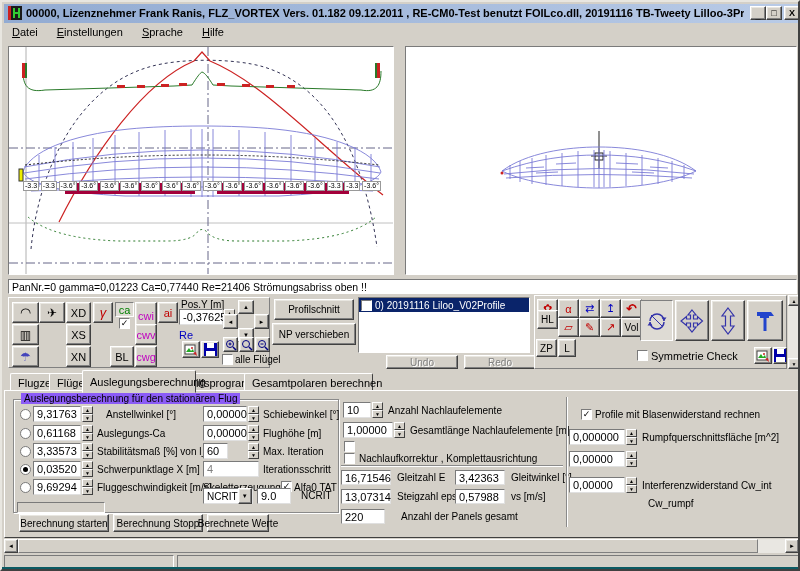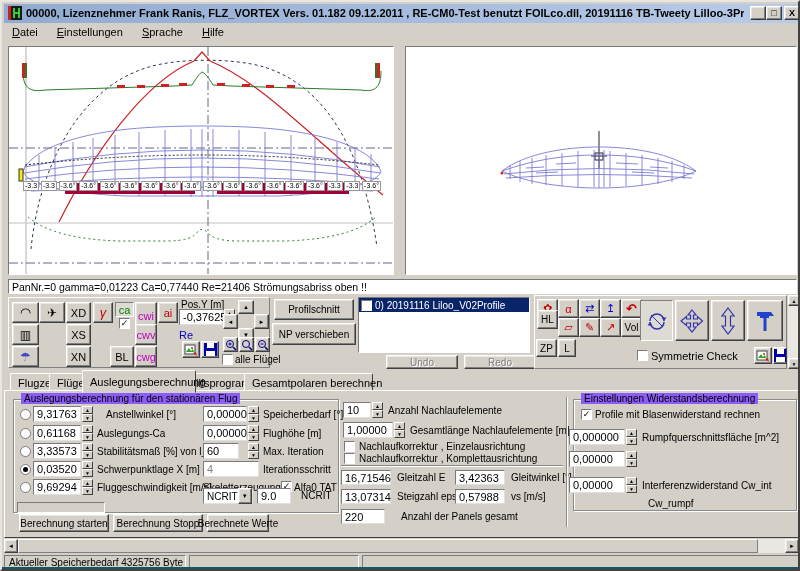--- a/index.html
+++ b/index.html
@@ -394,30 +394,30 @@
         <span class="sb">▲</span>
         <span class="sb">▼</span>
       </span>
     <span class="lbl" style="left:92px;top:91px;">Fluggeschwindigkeit [m/s]</span>
 
     <div class="field abs" style="left:198px;top:15px;width:44px;height:16px;">0,00000</div>
     <span class="spin abs" style="left:243px;top:15px;width:11px;height:16px;">
         <span class="sb">▲</span>
         <span class="sb">▼</span>
       </span>
-    <span class="lbl" style="left:258px;top:18px;">Speicherbedarf [°]</span>
+    <span class="lbl" style="left:258px;top:18px;">Schiebewinkel [°]</span>
 
     <div class="field abs" style="left:198px;top:34px;width:44px;height:16px;">0,00000</div>
     <span class="spin abs" style="left:243px;top:34px;width:11px;height:16px;">
         <span class="sb">▲</span>
         <span class="sb">▼</span>
       </span>
     <span class="lbl" style="left:258px;top:37px;">Flughöhe [m]</span>
 
-    <div class="field abs" style="left:198px;top:52px;width:36px;height:16px;">60</div>
+    <div class="field abs" style="left:198px;top:52px;width:25px;height:16px;">60</div>
     <span class="spin abs" style="left:243px;top:52px;width:11px;height:16px;">
         <span class="sb">▲</span>
         <span class="sb">▼</span>
       </span>
     <span class="lbl" style="left:258px;top:55px;">Max. Iteration</span>
 
     <div class="field abs" style="left:198px;top:70px;width:56px;height:16px;color:#808080;">4</div>
     <span class="lbl" style="left:258px;top:73px;">Iterationsschritt</span>
 
     <span class="lbl" style="left:198px;top:91px;">Skeletterzeugung</span>
@@ -445,42 +445,38 @@
     <span class="lbl" style="left:383px;top:14px;">Anzahl Nachlaufelemente</span>
 
     <div class="field abs" style="left:338px;top:31px;width:50px;height:16px;">1,00000</div>
     <span class="spin abs" style="left:389px;top:31px;width:11px;height:16px;">
         <span class="sb">▲</span>
         <span class="sb">▼</span>
       </span>
     <span class="lbl" style="left:405px;top:34px;">Gesamtlänge Nachlaufelemente [m]</span>
 
     <span class="cb abs" style="left:339px;top:50px;"></span>
-    <span class="lbl" style="left:354px;top:50px;">Nachlaufkorrektur , Einzelausrichtung</span>
     <span class="cb abs" style="left:339px;top:62px;"></span>
     <span class="lbl" style="left:354px;top:62px;">Nachlaufkorrektur , Komplettausrichtung</span>
 
     <div class="abs etchh" style="left:336px;top:74px;width:222px;"></div>
 
     <div class="field abs" style="left:336px;top:79px;width:50px;height:15px;">16,71546</div>
     <span class="lbl" style="left:392px;top:81px;">Gleitzahl E</span>
     <div class="field abs" style="left:450px;top:79px;width:50px;height:15px;">3,42363</div>
     <span class="lbl" style="left:506px;top:81px;">Gleitwinkel [°]</span>
     <div class="field abs" style="left:336px;top:98px;width:50px;height:15px;">13,07314</div>
     <span class="lbl" style="left:392px;top:100px;">Steigzahl epsilon</span>
     <div class="field abs" style="left:450px;top:98px;width:50px;height:15px;">0,57988</div>
     <span class="lbl" style="left:506px;top:100px;">vs [m/s]</span>
     <div class="field abs" style="left:336px;top:118px;width:44px;height:15px;">220</div>
     <span class="lbl" style="left:396px;top:120px;">Anzahl der Panels gesamt</span>
 
     <div class="abs etchv" style="left:561px;top:6px;height:130px;"></div>
 
-    <div class="abs gb" style="left:568px;top:8px;width:224px;height:112px;">
-      <span class="gt">Einstellungen Widerstandsberechnung</span>
-    </div>
     <span class="cb on abs" style="left:576px;top:18px;">✓</span>
     <span class="lbl" style="left:590px;top:18px;">Profile mit Blasenwiderstand rechnen</span>
 
     <div class="field abs" style="left:564px;top:38px;width:56px;height:16px;">0,000000</div>
     <span class="spin abs" style="left:621px;top:38px;width:11px;height:16px;">
         <span class="sb">▲</span>
         <span class="sb">▼</span>
       </span>
     <span class="lbl" style="left:637px;top:41px;">Rumpfquerschnittsfläche [m^2]</span>
 
@@ -499,21 +495,18 @@
     <span class="lbl" style="left:637px;top:89px;text-align:center;">Interferenzwiderstand Cw_int</span>
   </div>
 
   <div class="abs" style="left:2px;top:537px;width:795px;height:14px;background:#e9e7e2;">
     <span class="btn abs" style="left:0;top:0;width:14px;height:14px;font-size:6px;">◄</span>
     <span class="raised abs" style="left:14px;top:0;width:740px;height:14px;"></span>
     <span class="btn abs" style="left:781px;top:0;width:14px;height:14px;font-size:6px;">►</span>
   </div>
 
   <div class="abs" style="left:2px;top:553px;width:795px;height:14px;display:flex;gap:3px;">
-    <span class="sbp" style="width:172px;">
-        <span>Aktueller Speicherbedarf 4325756 Byte</span>
-      </span>
     <span class="sbp" style="width:160px;"></span>
     <span class="sbp" style="flex:1;"></span>
   </div>
 
   <div class="abs" style="left:-2px;top:565px;width:804px;height:6px;background:#0c5a62;"></div>
 </div>
 
 </body></html>

